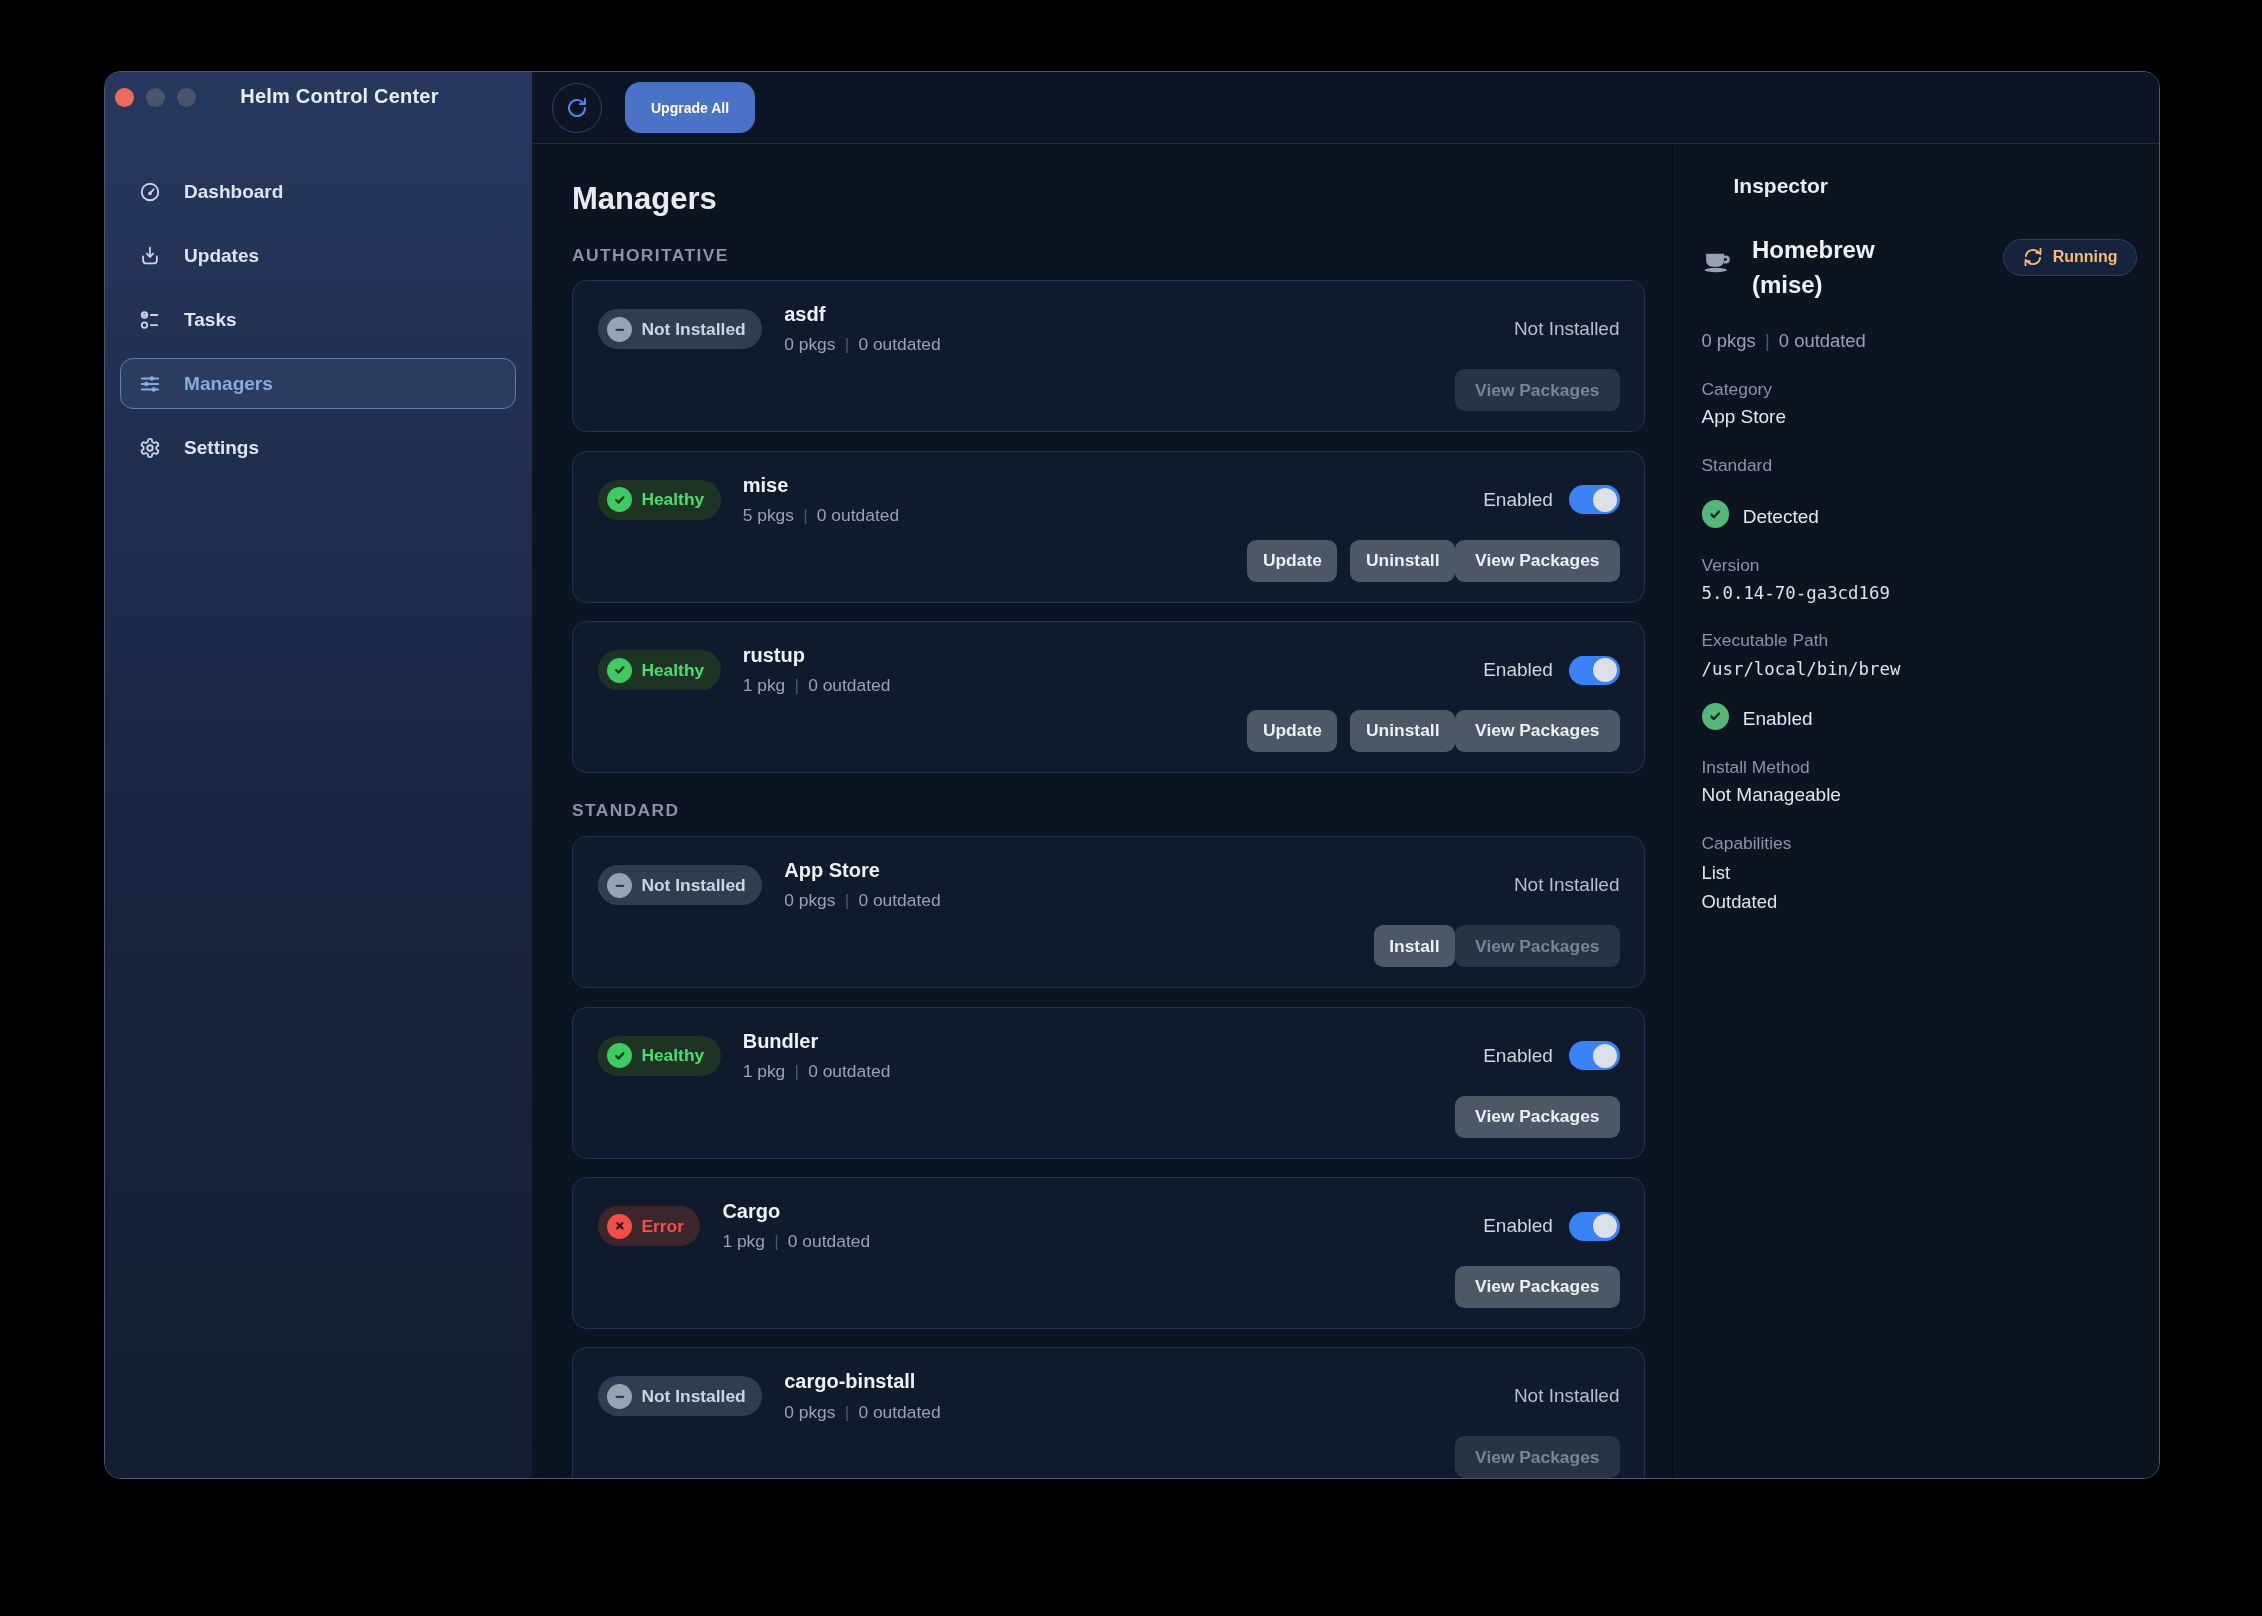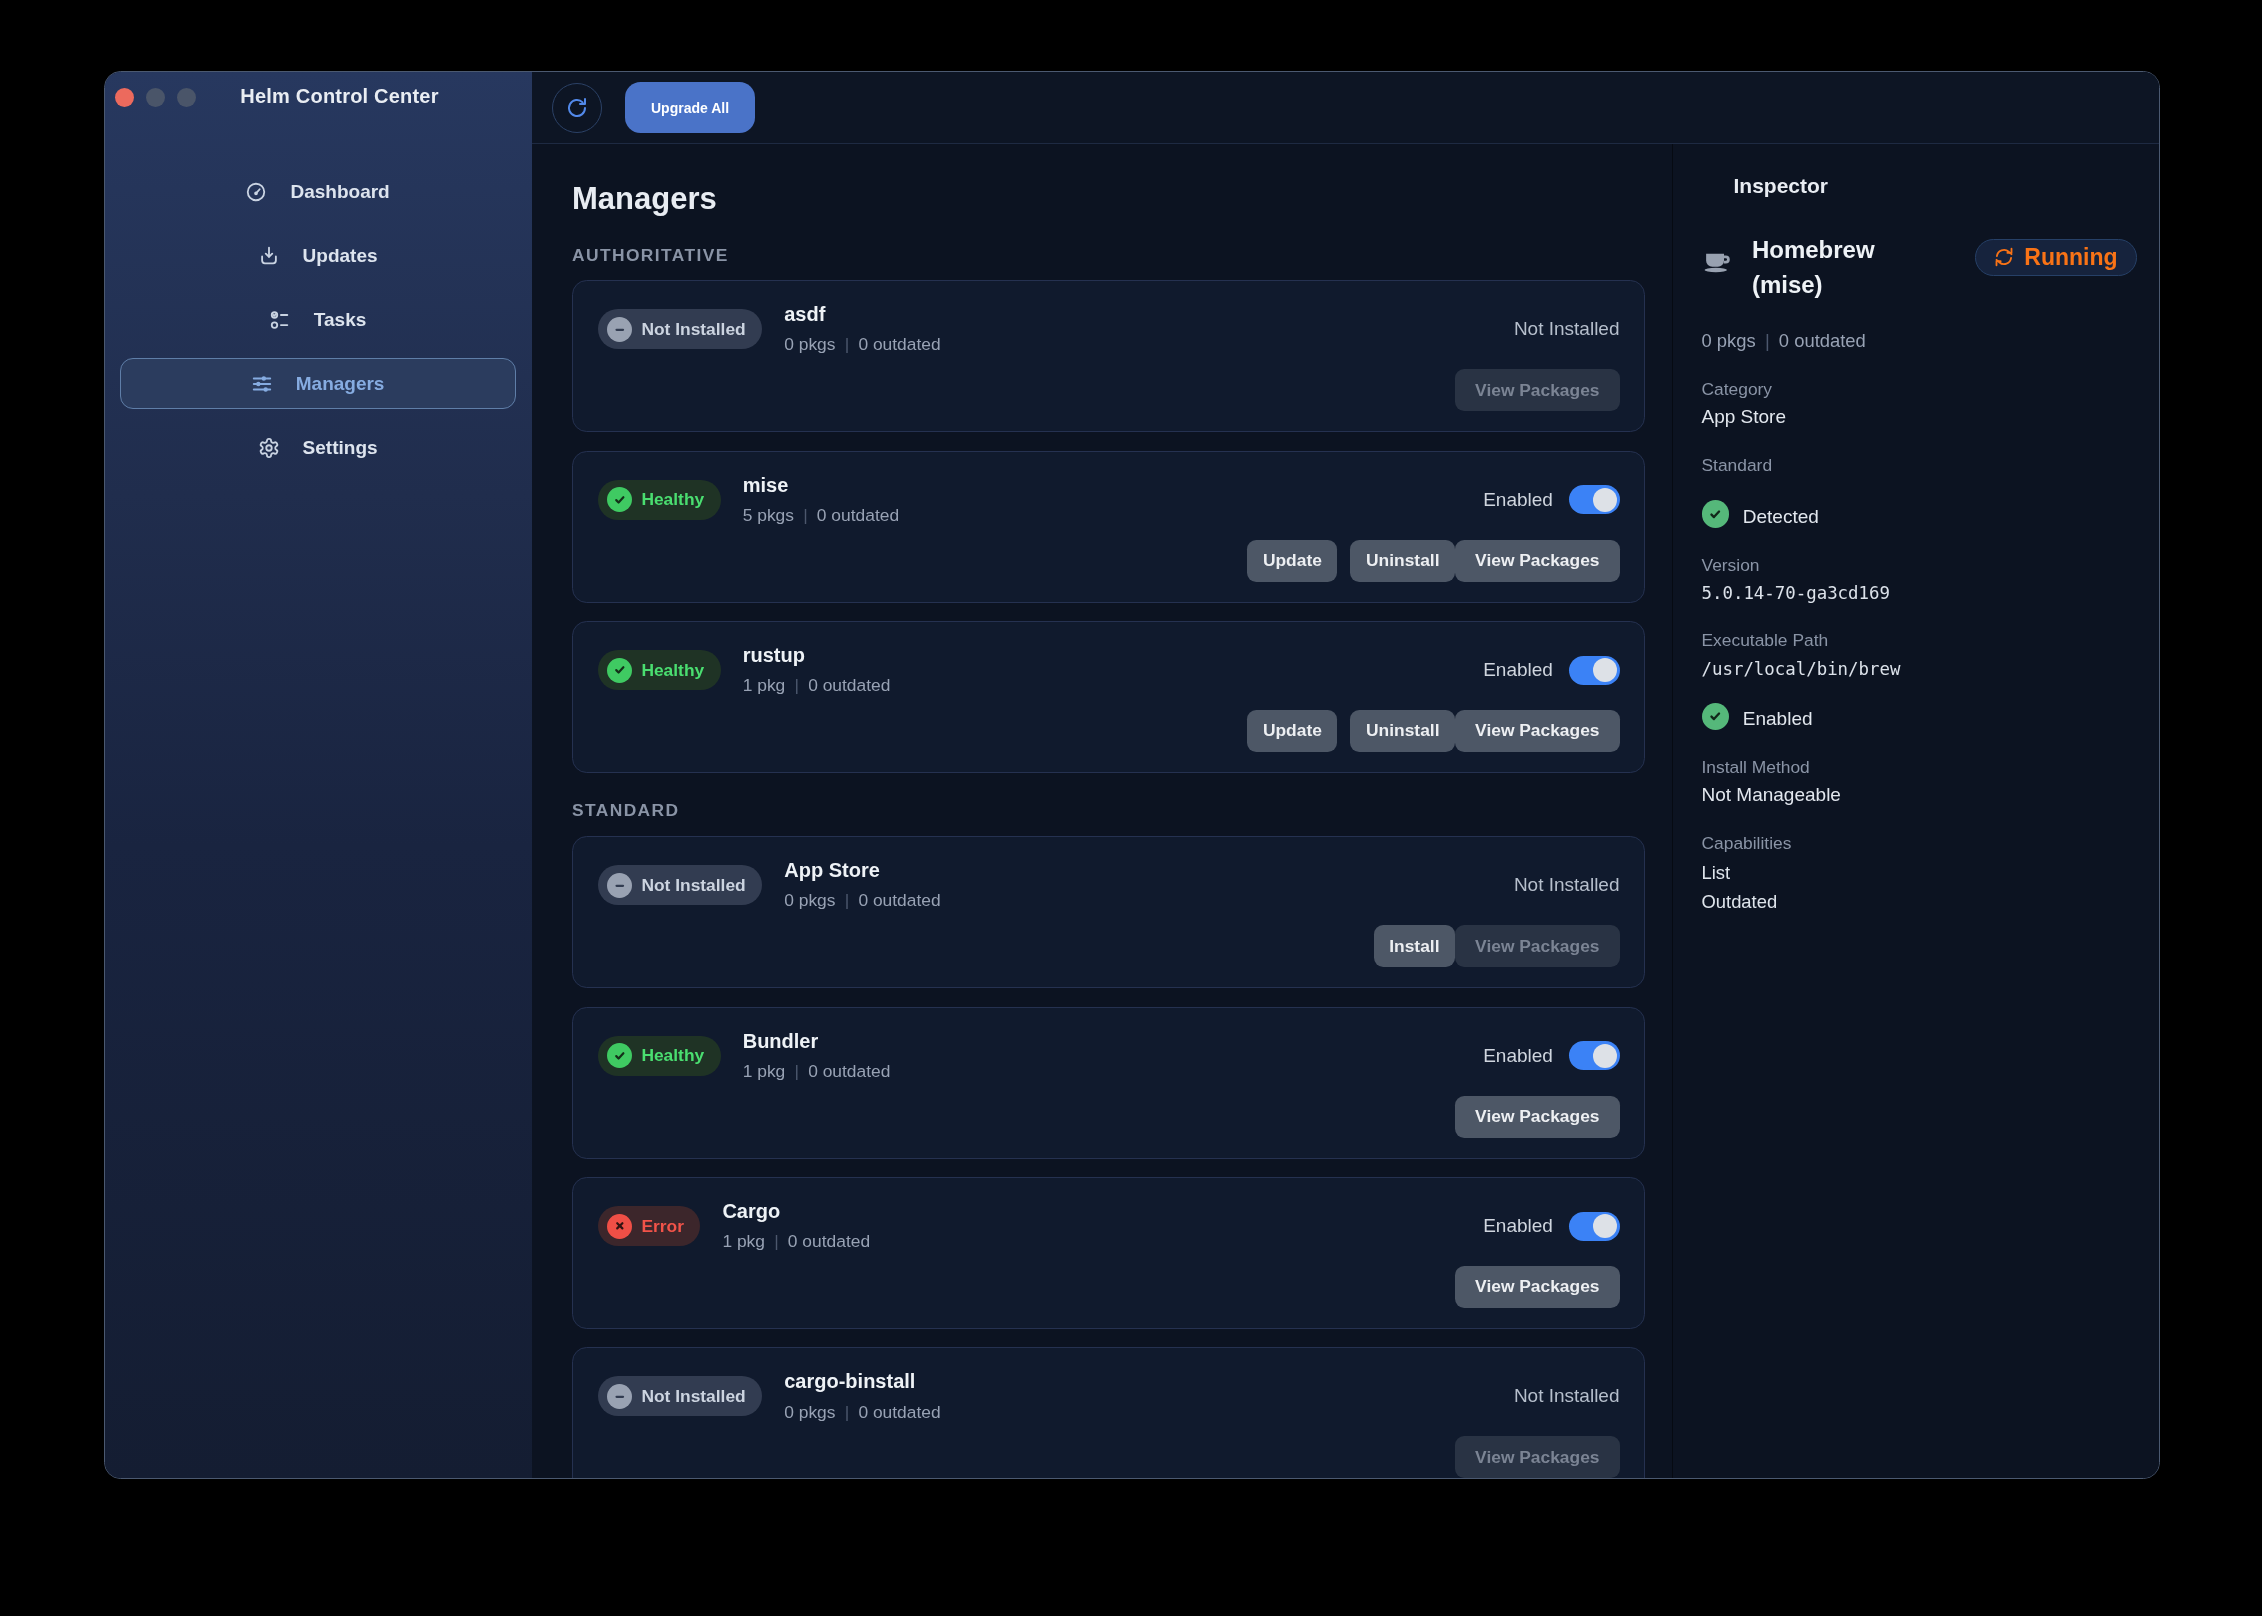--- a/index.html
+++ b/index.html
@@ -24,21 +24,21 @@
   .dot-close { background:#ec6a5d; }
   .dot-min, .dot-max { background:#4a5569; }
   .sb-title {
     position:absolute; top:13px; left:42px; right:0; text-align:center;
     font-size:20px; font-weight:bold; color:#e9edf3; letter-spacing:0.2px;
   }
   .nav { position:absolute; top:94px; left:14.7px; right:16.5px; }
   .nav-item {
     display:flex; align-items:center; gap:23px; height:51px; padding:0 18.4px;
     border-radius:13px; margin-bottom:13px; font-size:19px; font-weight:600;
-    color:#dde4ee; border:1.4px solid transparent; cursor:default;justify-content:center;
+    color:#dde4ee; border:1.4px solid transparent; cursor:default;
   }
   .nav-item .nico { width:22px; height:22px; color:#c9d3e2; flex:none; display:flex; }
   .nav-item.selected { background:#2b3c5e; border-color:#5f7ea8; color:#86ace1; }
   .nav-item.selected .nico { color:#86ace1; }
   .nico svg, .gico svg { width:100%; height:100%; }
   
   .right { flex:1; display:flex; flex-direction:column; min-width:0; background:#0c1321; }
   .topbar {
     height:72px; flex:none; display:flex; align-items:center;
     border-bottom:0.9px solid #1e2a42; background:#0d1524; padding-right:27px;
@@ -117,22 +117,22 @@
   .btn-view { padding:0 20px; }
   .btn.disabled { background:rgba(62,72,88,0.55); color:#7b8494; }
   
   .inspector { flex:1; border-left:1.8px solid #060a12; padding:30px 22px 0 28.5px; }
   .inspector h2 { font-size:21px; font-weight:bold; color:#e8ecf2;padding-left:32px; }
   .insp-head { margin-top:35px; display:flex; align-items:flex-start; gap:17.4px; }
   .cup { width:33px; height:33px; color:#98a1b0; flex:none; margin-top:9.2px; display:flex; }
   .insp-name { font-size:24px; font-weight:bold; color:#eef2f6; line-height:1.45; max-width:161px; }
   .badge {
     margin-left:auto; height:37px; border-radius:18.4px; padding:0 18.4px;
-    background:#16233d; border:0.9px solid #264067; color:#f97316;
-    font-size:23px; font-weight:bold; display:flex; align-items:center; gap:10px; flex:none;
+    background:#16233d; border:0.9px solid #264067; color:#fdba74;
+    font-size:16px; font-weight:bold; display:flex; align-items:center; gap:10px; flex:none;
     margin-top:5.5px;
   }
   .badge .gico { width:20px; height:20px; display:flex; }
   .insp-stats { margin-top:27.5px; font-size:18.4px; color:#98a2b4; }
   .f-label { margin-top:27px; font-size:17.4px; color:#8a94a6; }
   .f-value { margin-top:6.4px; font-size:19px; color:#e2e7ee; }
   .f-mono { margin-top:7.3px; font-family:"DejaVu Sans Mono",monospace; font-size:17.4px; color:#dce2ea; }
   .check-row { margin-top:24px; display:flex; align-items:flex-end; gap:13.8px; }
   .check-circle {
     width:27.5px; height:27.5px; border-radius:50%; background:#55b87a; color:#12281a;

